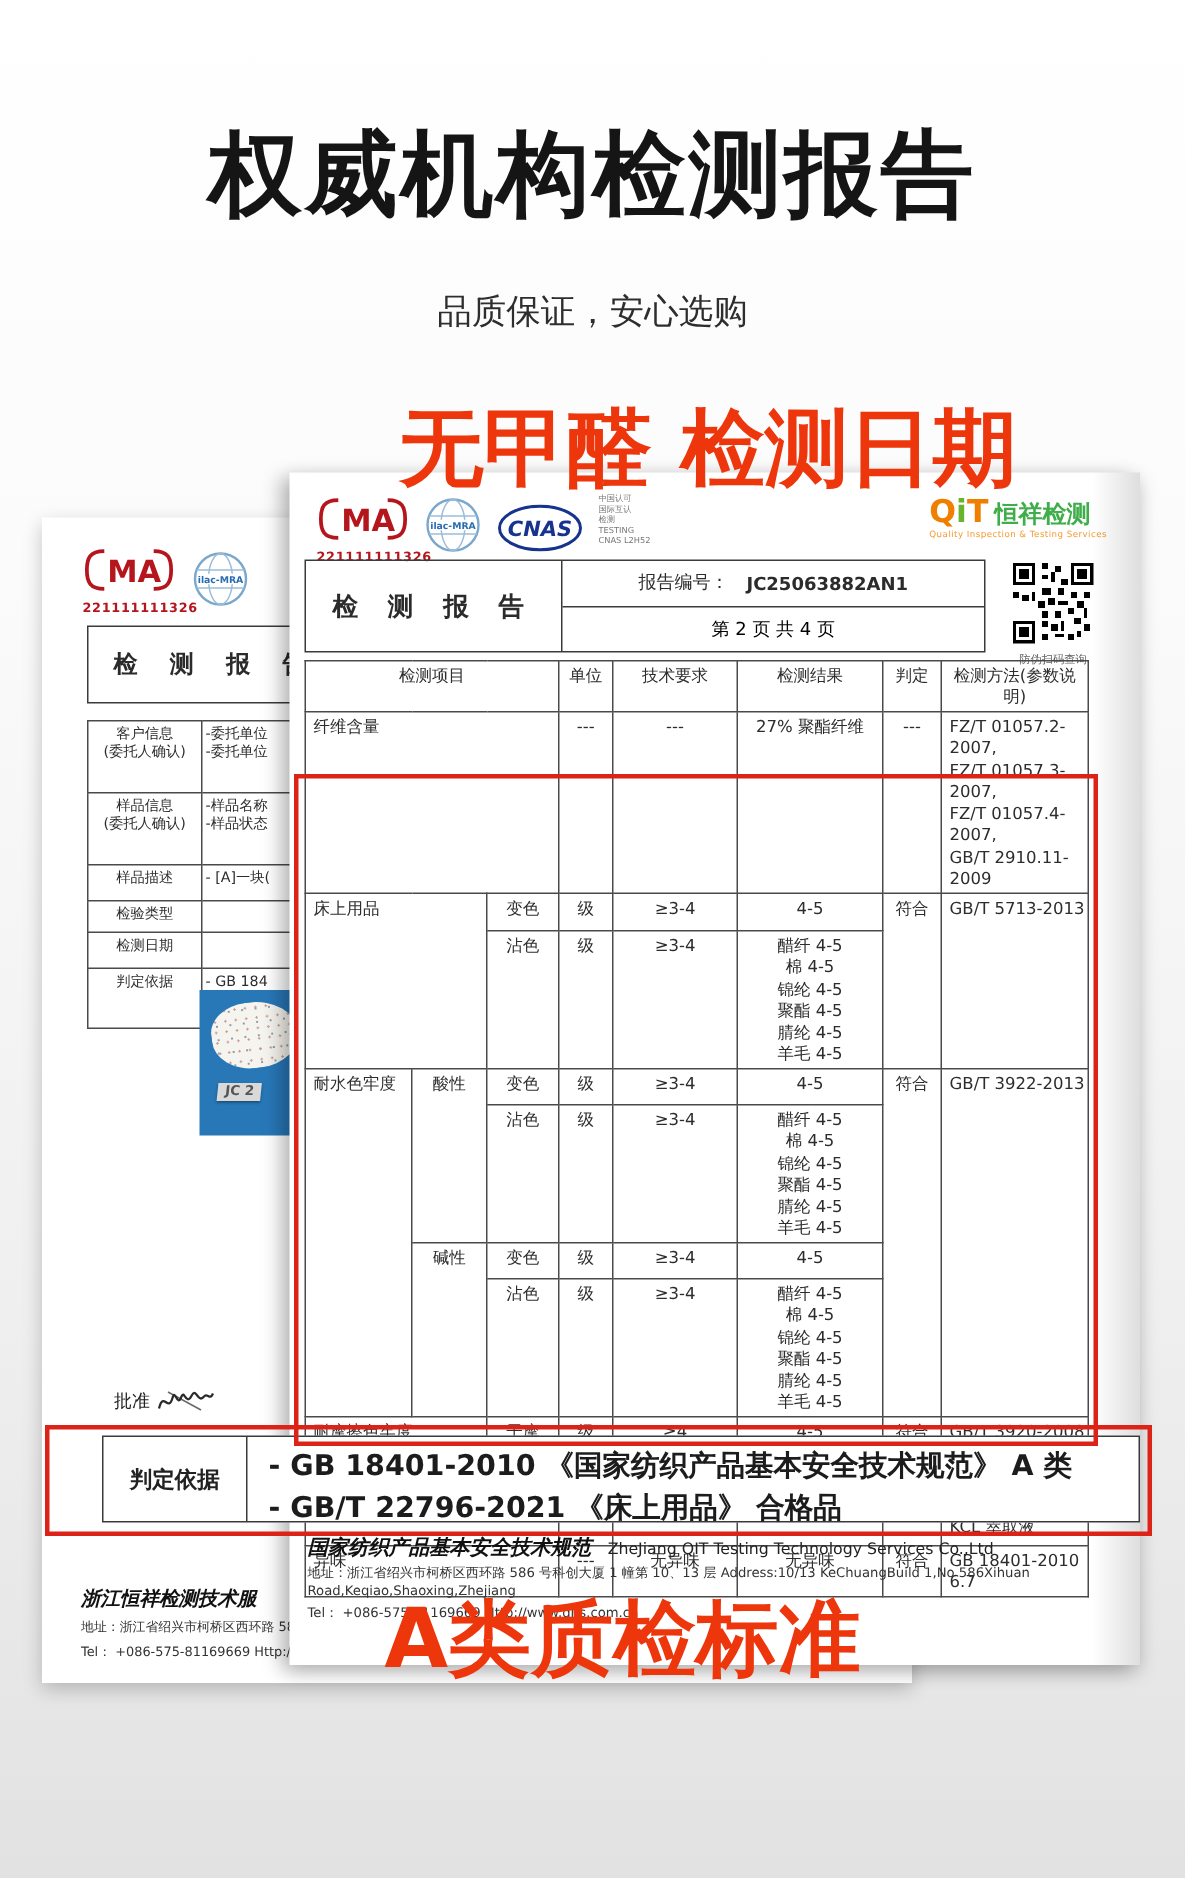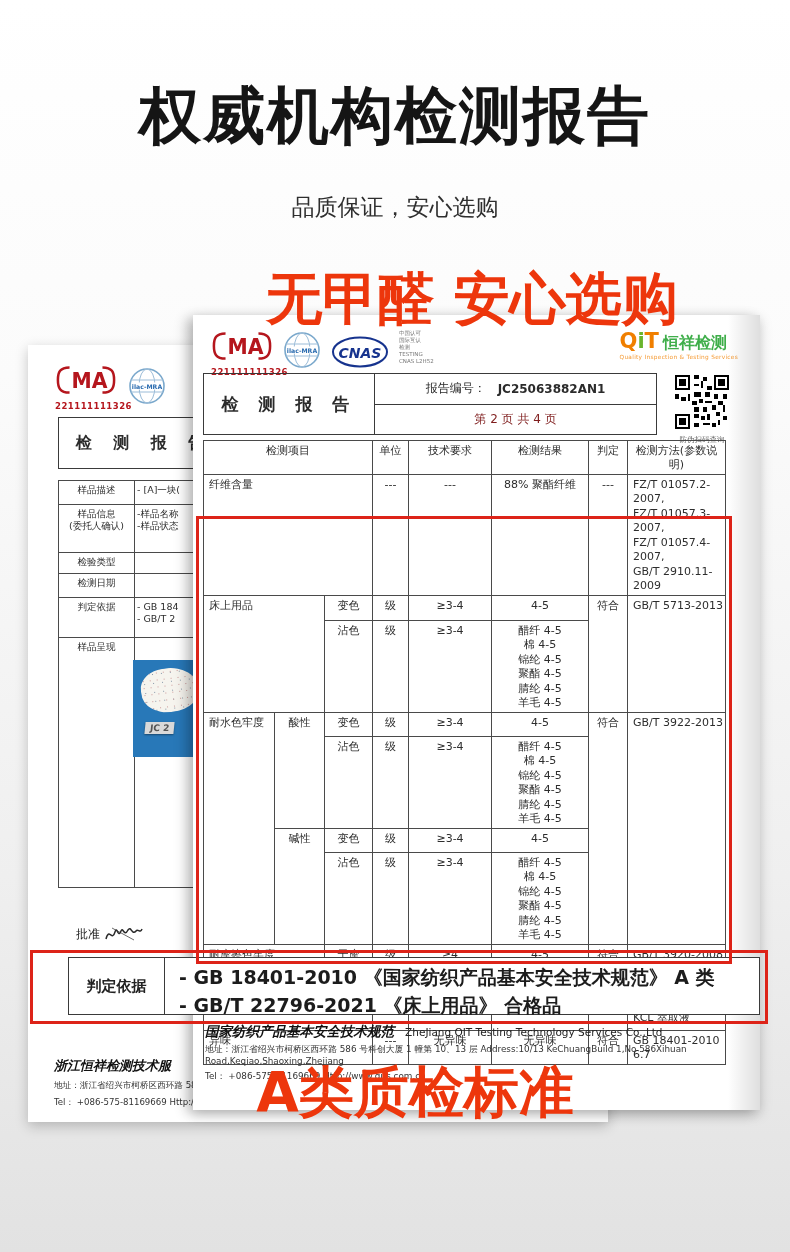--- a/index.html
+++ b/index.html
@@ -28,21 +28,21 @@
   .qit-row{font-weight:800;font-size:21px;line-height:1;}
   .qit-q{color:#f07f00;}
   .qit-i{color:#6ab42d;}
   .qit-cn{color:#3fae4a;font-size:16px;font-weight:800;margin-left:4px;}
   .qit-sub{font-size:5.8px;color:#f59a33;margin-top:2px;letter-spacing:.3px;}
   
   .hdr-box{left:10px;top:58px;width:452px;height:60px;border:1.6px solid #3a3a3a;display:flex;}
   .hdr-title{width:170px;border-right:1.2px solid #3a3a3a;display:flex;align-items:center;justify-content:center;font-size:17px;font-weight:bold;letter-spacing:7px;color:#2b2b2b;}
   .hdr-right{flex:1;display:flex;flex-direction:column;}
   .hdr-no{flex:1;display:flex;align-items:center;justify-content:center;font-size:12px;border-bottom:1.2px solid #3a3a3a;color:#2b2b2b;gap:12px;}
-  .hdr-page{flex:1;display:flex;align-items:center;justify-content:center;font-size:12px;color:#7f1d1d;}
+  .hdr-page{flex:1;display:flex;align-items:center;justify-content:center;font-size:12px;color:#000000;}
   .qr-wrap{left:482px;top:60px;width:54px;text-align:center;}
   .qr-caption{font-size:7.5px;color:#666;margin-top:2px;white-space:nowrap;}
   
   table.main{left:10px;top:125px;position:absolute;border-collapse:collapse;table-layout:fixed;width:522px;}
   table.main td{border:1px solid #4a4a4a;font-size:11px;color:#2d2d2d;text-align:center;vertical-align:top;padding:3px 2px 1px 2px;line-height:1.3;}
   table.main td.lft{text-align:left;padding-left:5px;}
   table.main .ml{line-height:1.32;}
   
   .verdict-strip{left:68px;top:957px;width:690px;height:56px;border:1.5px solid #3a3a3a;background:#fff;display:flex;z-index:15;}
   .verdict-label{width:95px;border-right:1px solid #3a3a3a;display:flex;align-items:center;justify-content:center;font-size:15px;font-weight:bold;color:#222;}
@@ -68,21 +68,21 @@
   .approve{left:48px;top:578px;font-size:12px;color:#222;display:flex;align-items:center;gap:4px;}
   .b-footer{left:26px;top:712px;width:400px;}
   .b-co{font-size:13px;font-weight:bold;font-family:"DejaVu Serif","Liberation Serif",serif;font-style:italic;color:#111;}
   .b-small{font-size:8.6px;color:#333;margin-top:4px;line-height:1.5;}
 </style>
 </head>
 <body>
 
 <div class="abs page-title">权威机构检测报告</div>
 <div class="abs page-subtitle">品质保证，安心选购</div>
-<div class="abs hl-top" style="color:#ed360c;">无甲醛 安心选购</div>
+<div class="abs hl-top" style="color:#ed360c;">无甲醛 检测日期</div>
 
 <div class="abs doc back-doc">
   <div class="abs" style="left:27px;top:18px;">
     <svg width="62" height="34" viewBox="0 0 64 34">
       <path d="M15,4 C5,4 3,9 3,17 c0,8 2,13 12,13" stroke="#b5161d" stroke-width="2.6" fill="none"></path>
       <path d="M49,4 c10,0 12,5 12,13 c0,8 -2,13 -12,13" stroke="#b5161d" stroke-width="2.6" fill="none"></path>
       <text x="17" y="25" font-size="21" font-weight="bold" fill="#b5161d">MA</text>
     </svg>
     <div class="cma-num">221111111326</div>
   </div>
@@ -96,46 +96,48 @@
       <text x="19" y="21.5" font-size="6.2" font-weight="bold" fill="#2b6cb0" text-anchor="middle">ilac-MRA</text>
     </svg>
   </div>
   <div class="abs b-hdr">检 测 报 告</div>
   <table class="binfo">
     <colgroup>
         <col style="width:76px;">
         <col style="width:104px;">
       </colgroup>
     <tbody>
-    <tr style="height:24px;">
-          <td class="bl">样品描述</td>
-          <td>- [A]一块(</td>
+        <tr style="height:48px;">
+          <td class="bl ml">客户信息
+(委托人确认)</td>
+          <td class="ml">-委托单位
+-委托单位</td>
         </tr>
     <tr style="height:48px;">
           <td class="bl ml">样品信息
 (委托人确认)</td>
           <td class="ml">-样品名称
 -样品状态</td>
         </tr>
+    <tr style="height:24px;">
+          <td class="bl">样品描述</td>
+          <td>- [A]一块(</td>
+        </tr>
     <tr style="height:21px;">
           <td class="bl">检验类型</td>
           <td></td>
         </tr>
     <tr style="height:24px;">
           <td class="bl">检测日期</td>
           <td style="text-align:right;padding-right:6px;">20</td>
         </tr>
     <tr style="height:40px;">
           <td class="bl">判定依据</td>
           <td class="ml">- GB 184
 - GB/T 2</td>
-        </tr>
-    <tr style="height:250px;">
-          <td class="bl">样品呈现</td>
-          <td></td>
         </tr>
   </tbody>
     </table>
   <div class="abs photo">
     <div class="abs fabric"></div>
     <div class="abs photo-tag">JC 2</div>
   </div>
   <div class="abs approve">
     <span>批准</span>
     <svg width="40" height="22" viewBox="0 0 40 22">
@@ -230,21 +232,21 @@
       <td>单位</td>
       <td>技术要求</td>
       <td>检测结果</td>
       <td>判定</td>
       <td>检测方法(参数说明)</td>
     </tr>
     <tr style="height:56px;">
       <td colspan="3" class="lft">纤维含量</td>
       <td>---</td>
       <td>---</td>
-      <td>88% 聚酯纤维</td>
+      <td>27% 聚酯纤维</td>
       <td>---</td>
       <td class="lft ml">FZ/T 01057.2-2007,
 FZ/T 01057.3-2007,
 FZ/T 01057.4-2007,
 GB/T 2910.11-2009</td>
     </tr>
     <tr style="height:25px;">
       <td colspan="2" rowspan="2" class="lft">床上用品</td>
       <td>变色</td>
       <td>级</td>

